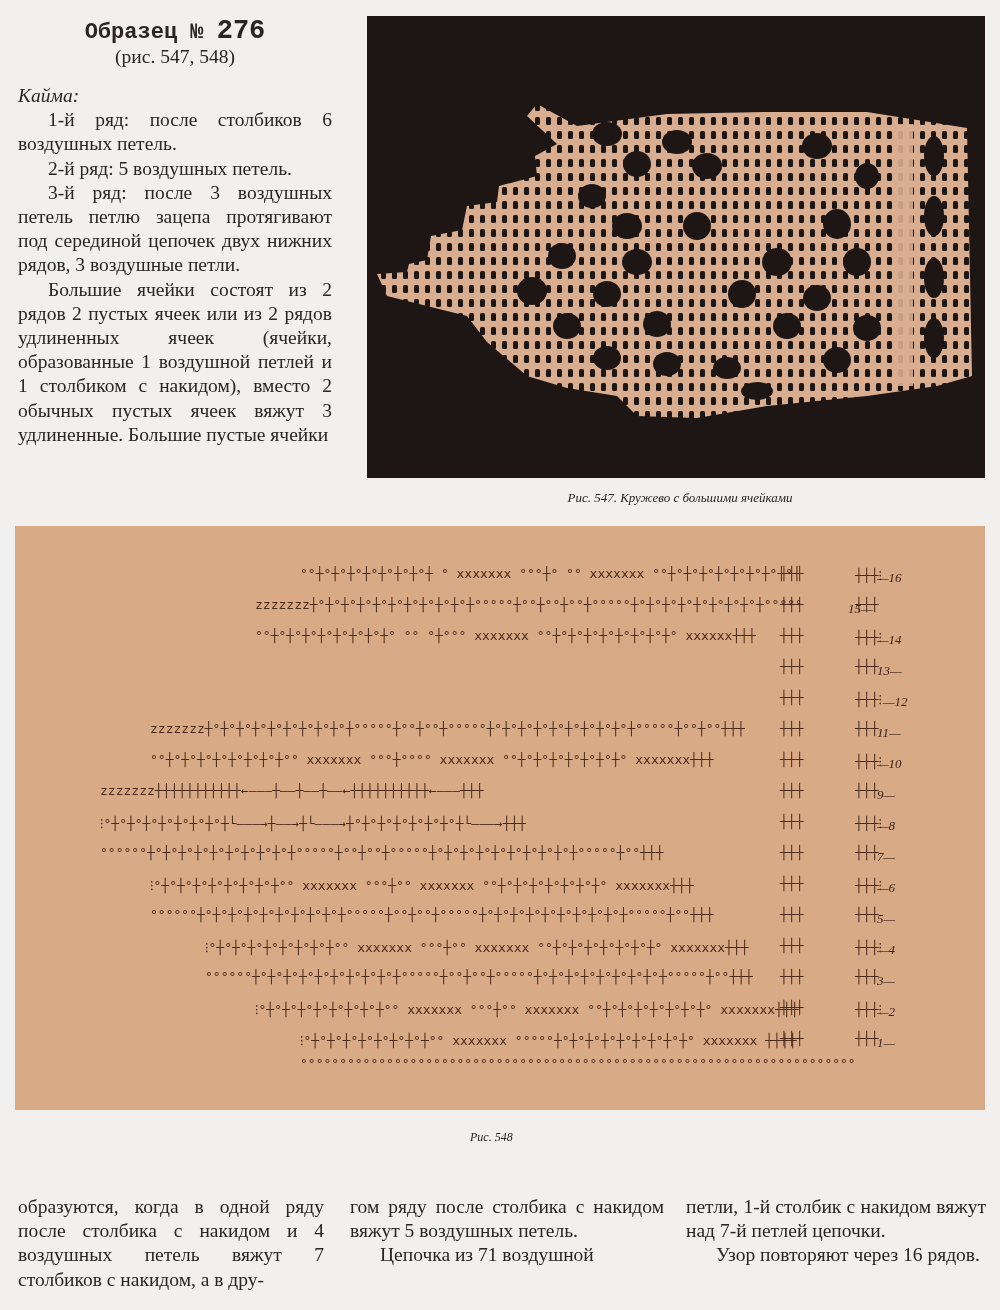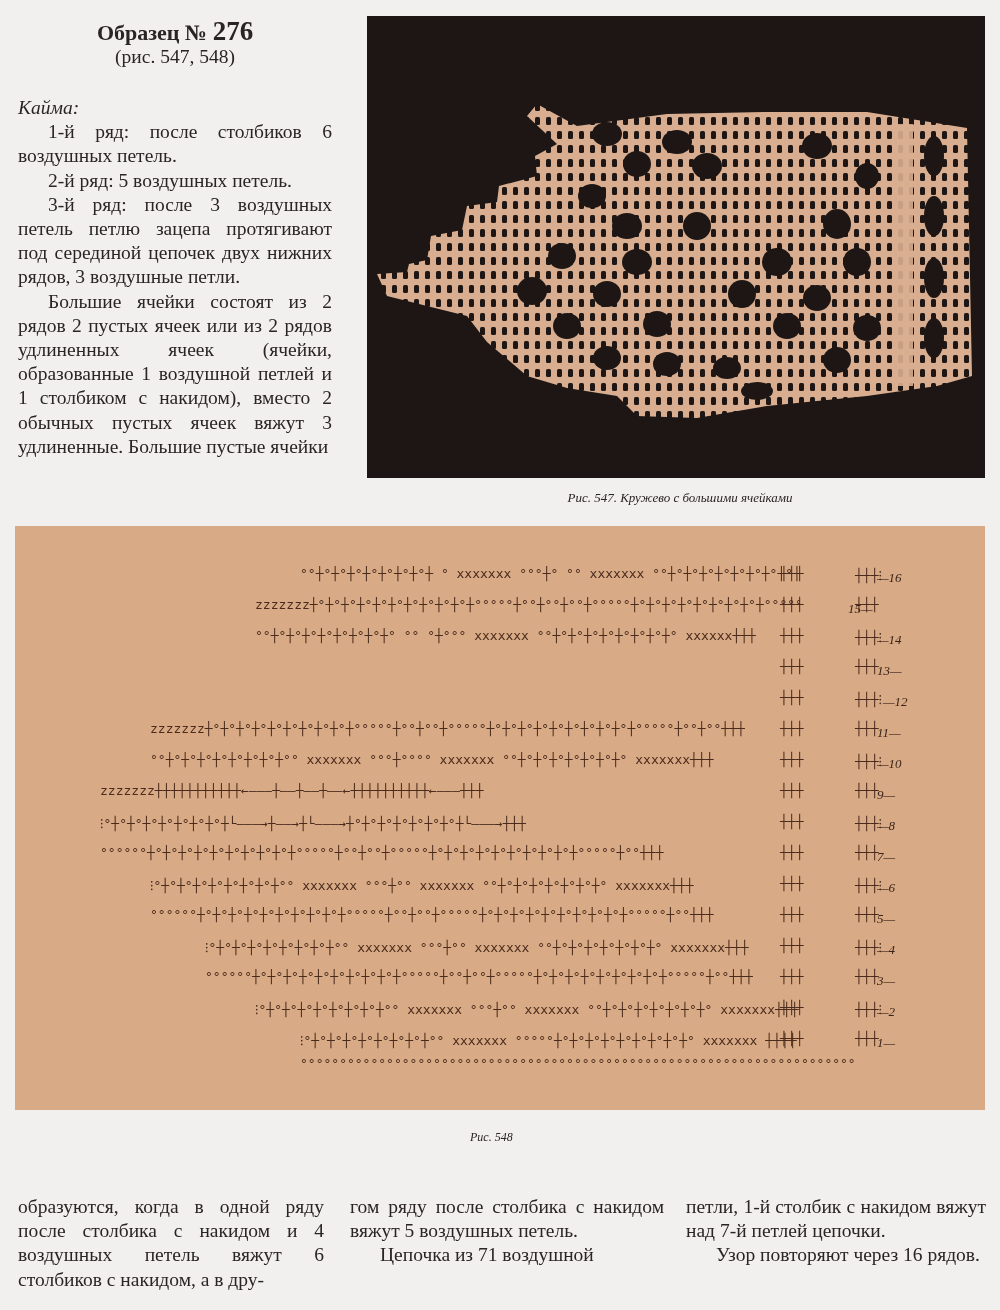--- a/index.html
+++ b/index.html
@@ -6,23 +6,23 @@
   body {
     width: 1000px; height: 1310px; position: relative; overflow: hidden;
     background: #f1f0ee;
     font-family: "Liberation Serif", "DejaVu Serif", serif;
     color: #2a2522;
   }
   .col-text { position: absolute; font-size: 19.5px; line-height: 24.2px; text-align: justify; }
   .col-text p { margin: 0; }
   .indent { text-indent: 30px; }
   #top-left { left: 18px; top: 14px; width: 314px; }
-  .title { text-align: center; font-weight: bold; font-size: 22px; line-height: 26px; margin: 4px 0 0 0; }
+  .title { text-align: center; font-weight: bold; font-size: 22px; line-height: 26px; margin: 4px 0 0 0; font-family: Liberation Mono, monospace; }
   .title .num { font-size: 27px; }
-  .subtitle { text-align: center; font-size: 19.5px; line-height: 22px; margin-bottom: 28px; }
+  .subtitle { text-align: center; font-size: 19.5px; line-height: 22px; margin-bottom: 16px; }
   .section { font-style: italic; margin-left: 30px; }
   #photo {
     position: absolute; left: 367px; top: 16px; width: 618px; height: 462px;
     background: #1d1614; overflow: hidden;
   }
   #photo svg { display: block; }
   .caption { position: absolute; font-style: italic; font-size: 13px; }
   #cap547 { left: 360px; top: 490px; width: 640px; text-align: center; }
   #cap548 { left: 470px; top: 1130px; font-size: 12px; }
   #chart {
@@ -159,21 +159,21 @@
     <div class="stitch-row" style="left: 765px; top: 474px;">┼┼┼</div>
     <div class="stitch-row" style="left: 285px; top: 505px; max-width: 500px; overflow: hidden;">⁝°┼°┼°┼°┼°┼°┼°┼°┼°°  xxxxxxx  °°°°°┼°┼°┼°┼°┼°┼°┼°┼°┼°  xxxxxxx  ┼┼┼┼</div>
     <div class="row-num" style="left: 862px; top: 509px;">1—</div>
     <div class="stitch-row" style="left: 840px; top: 505px;">┼┼┼</div>
     <div class="stitch-row" style="left: 765px; top: 505px;">┼┼┼</div>
     <div class="stitch-row" style="left: 285px; top: 530px; max-width: 585px; overflow: hidden;">°°°°°°°°°°°°°°°°°°°°°°°°°°°°°°°°°°°°°°°°°°°°°°°°°°°°°°°°°°°°°°°°°°°°°°°</div>
   </div>
 <div id="cap548" class="caption">Рис. 548</div>
 
 <div id="bottom-1" class="col-text">
-  <p>образуются, когда в одной ряду после столбика с накидом и 4 воздушных петель вяжут 6 столбиков с накидом, а в дру-</p>
+  <p>образуются, когда в одной ряду после столбика с накидом и 4 воздушных петель вяжут 7 столбиков с накидом, а в дру-</p>
 </div>
 <div id="bottom-2" class="col-text">
   <p>гом ряду после столбика с накидом вяжут 5 воздушных петель.</p>
   <p class="indent">Цепочка из 71 воздушной</p>
 </div>
 <div id="bottom-3" class="col-text">
   <p>петли, 1-й столбик с накидом вяжут над 7-й петлей цепочки.</p>
   <p class="indent">Узор повторяют через 16 рядов.</p>
 </div>
 

